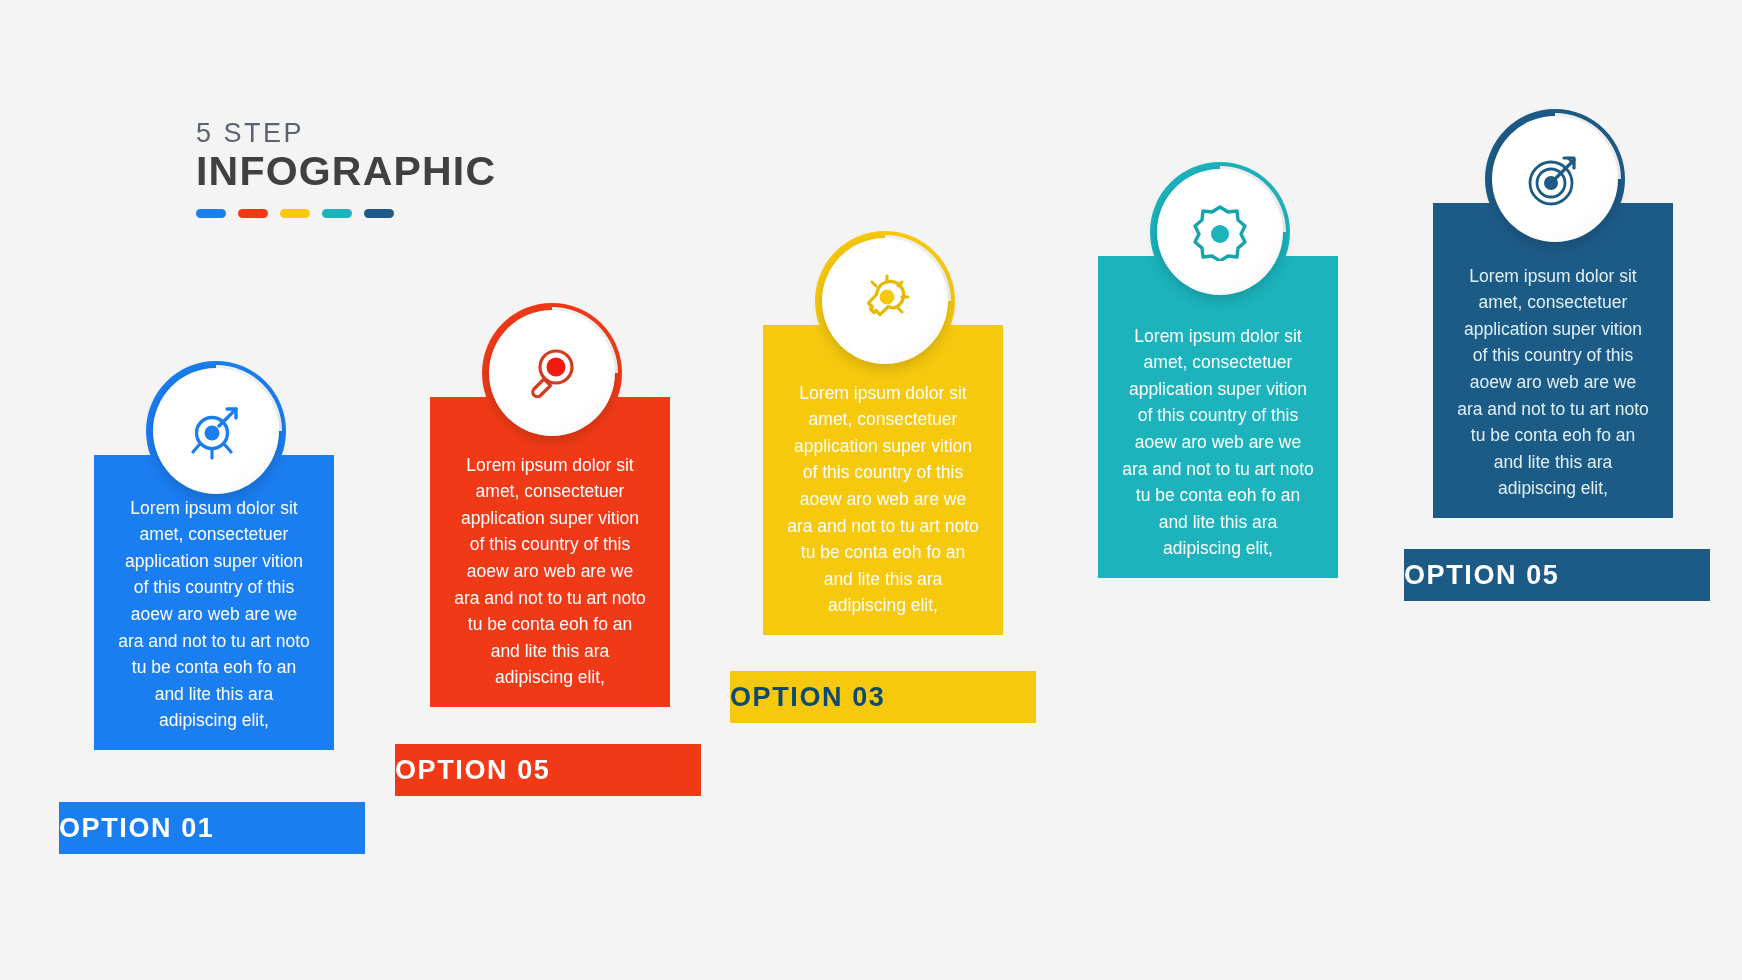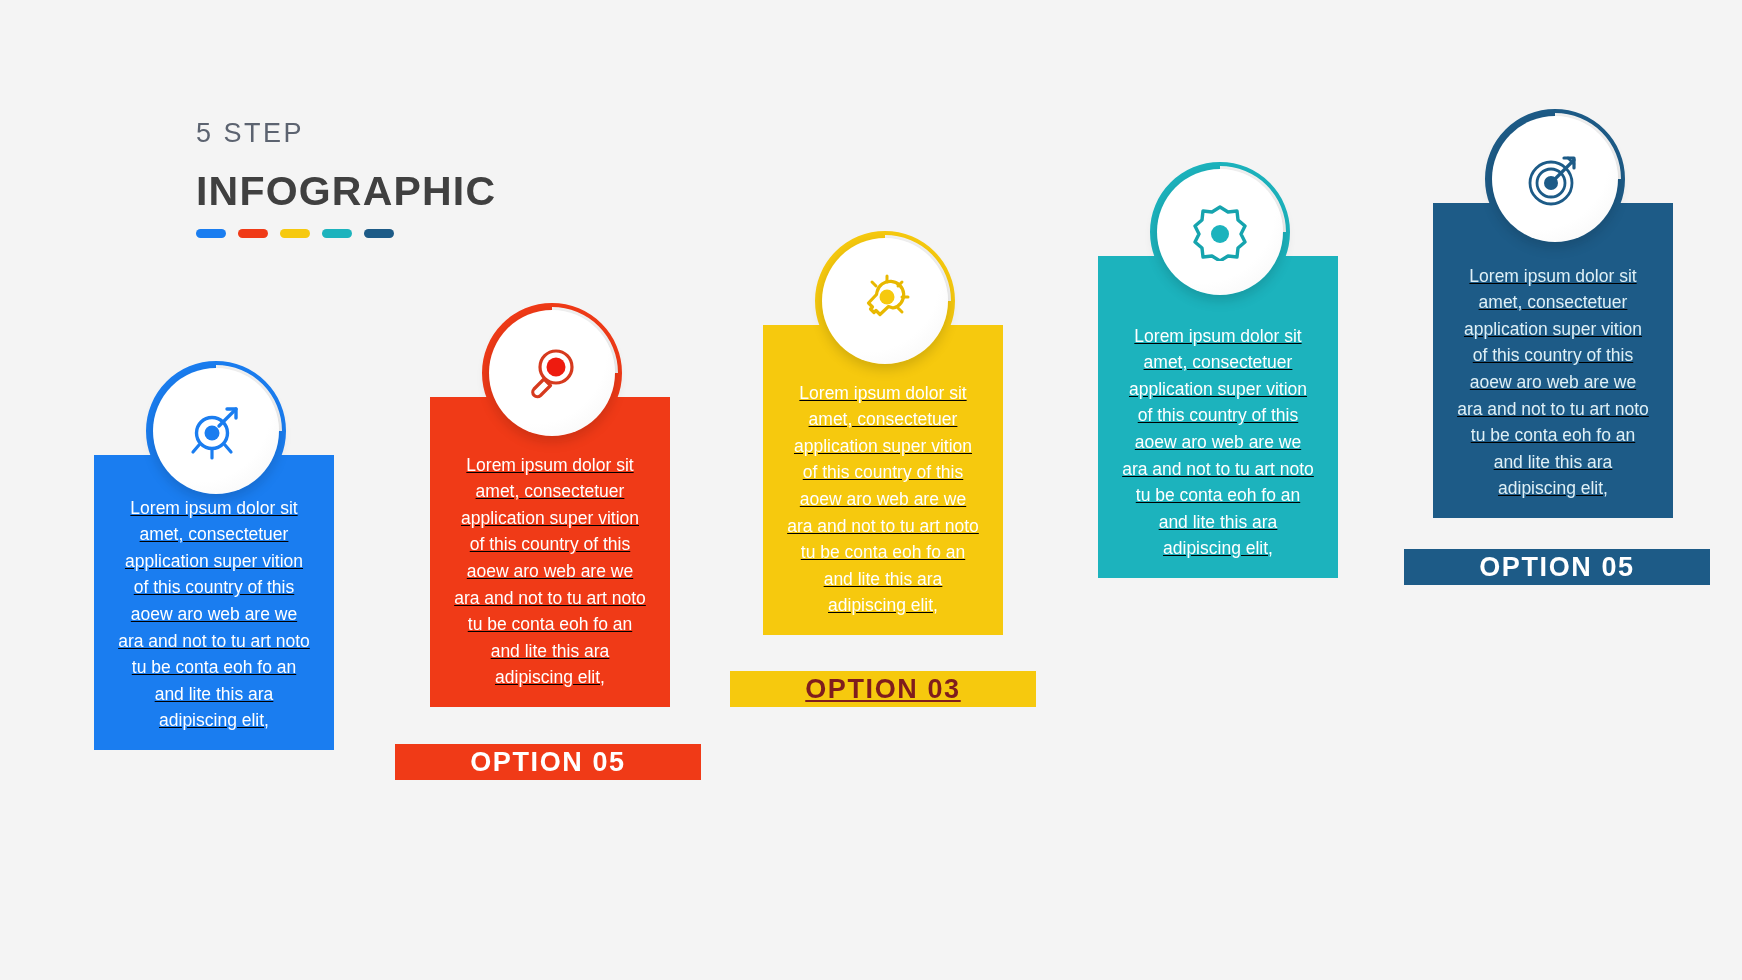--- a/index.html
+++ b/index.html
@@ -27,21 +27,21 @@
     left: 196px;
     top: 120px;
     width: 420px;
   }
   .title-step {
     font-size: 27px;
     letter-spacing: 2.5px;
     color: #5c6370;
     font-weight: 400;
     line-height: 1;
-    margin-bottom: 24px;
+    margin-bottom: 4px;
   }
   .title-main {
     font-size: 41px;
     letter-spacing: 1.2px;
     color: #404040;
     font-weight: 700;
     line-height: 1;
   }
   .swatch-row {
     display: flex;
@@ -58,21 +58,20 @@
   .card {
     position: absolute;
   }
   .card-body {
     position: absolute;
     box-sizing: border-box;
     padding: 0 22px;
     display: flex;
     align-items: flex-end;
     justify-content: center;
-    text-decoration: underline;
   }
   .card-text {
     font-size: 17.5px;
     line-height: 1.52;
     color: #ffffff;
     text-align: center;
     width: 100%;
     padding-bottom: 16px;
   }
 
@@ -102,22 +101,21 @@
     align-items: center;
     justify-content: center;
   }
   .disc svg { display: block; }
 
   
   .banner {
     position: absolute;
     display: flex;
     align-items: center;
-    justify-content: center;
-    height: 36px;
+    height: 52px;
   }
   .banner-label {
     color: #ffffff;
     font-size: 27px;
     font-weight: 700;
     letter-spacing: 1.6px;
   }
 </style>
 </head>
 <body>
@@ -153,20 +151,23 @@
           <circle cx="27" cy="33" r="7.5" fill="#1a7df0"></circle>
           <line x1="34" y1="26" x2="51" y2="9" stroke="#1a7df0" stroke-width="3.4" stroke-linecap="round"></line>
           <polyline points="42,9 51,9 51,18" fill="none" stroke="#1a7df0" stroke-width="3.4" stroke-linecap="round" stroke-linejoin="round"></polyline>
           <line x1="27" y1="50" x2="27" y2="58" stroke="#1a7df0" stroke-width="3.2" stroke-linecap="round"></line>
           <line x1="14" y1="45" x2="8" y2="52" stroke="#1a7df0" stroke-width="3.2" stroke-linecap="round"></line>
           <line x1="40" y1="45" x2="46" y2="52" stroke="#1a7df0" stroke-width="3.2" stroke-linecap="round"></line>
         </svg>
       </div>
     </div>
 
+    <div class="banner" style="left:59px;top:802px;width:306px;background:#1a7df0;pointer-events:auto;">
+      <span class="banner-label">OPTION 01</span>
+    </div>
   </div>
 
   <div class="card" style="left:0;top:0;width:1742px;height:980px;pointer-events:none;">
 
     <div class="card-body" style="left:430px;top:397px;width:240px;height:310px;background:#f03a17;pointer-events:auto;">
       <div class="card-text">Lorem ipsum dolor sit amet, consectetuer application super vition of this country of this aoew aro web are we ara and not to tu art noto tu be conta eoh fo an and lite this ara adipiscing elit,</div>
     </div>
 
     <div class="circle-wrap" style="left:476px;top:297px;pointer-events:auto;">
       <svg class="arc" viewBox="0 0 152 152">
@@ -205,21 +206,21 @@
           <line x1="33" y1="6" x2="33" y2="12" stroke="#e8b800" stroke-width="3" stroke-linecap="round"></line>
           <line x1="48" y1="12" x2="44" y2="16" stroke="#e8b800" stroke-width="3" stroke-linecap="round"></line>
           <line x1="54" y1="27" x2="48" y2="27" stroke="#e8b800" stroke-width="3" stroke-linecap="round"></line>
           <line x1="48" y1="42" x2="44" y2="38" stroke="#e8b800" stroke-width="3" stroke-linecap="round"></line>
           <line x1="18" y1="12" x2="22" y2="16" stroke="#e8b800" stroke-width="3" stroke-linecap="round"></line>
         </svg>
       </div>
     </div>
 
     <div class="banner" style="left:730px;top:671px;width:306px;background:#f6c90e;pointer-events:auto;">
-      <span class="banner-label" style="color:#7f1d1d;text-decoration:underline;">OPTION 03</span>
+      <span class="banner-label" style="color:#0c4a6e;">OPTION 03</span>
     </div>
   </div>
 
   <div class="card" style="left:0;top:0;width:1742px;height:980px;pointer-events:none;">
 
     <div class="card-body" style="left:1098px;top:256px;width:240px;height:322px;background:#1cb3bd;pointer-events:auto;">
       <div class="card-text">Lorem ipsum dolor sit amet, consectetuer application super vition of this country of this aoew aro web are we ara and not to tu art noto tu be conta eoh fo an and lite this ara adipiscing elit,</div>
     </div>
 
     <div class="circle-wrap" style="left:1144px;top:156px;pointer-events:auto;">

